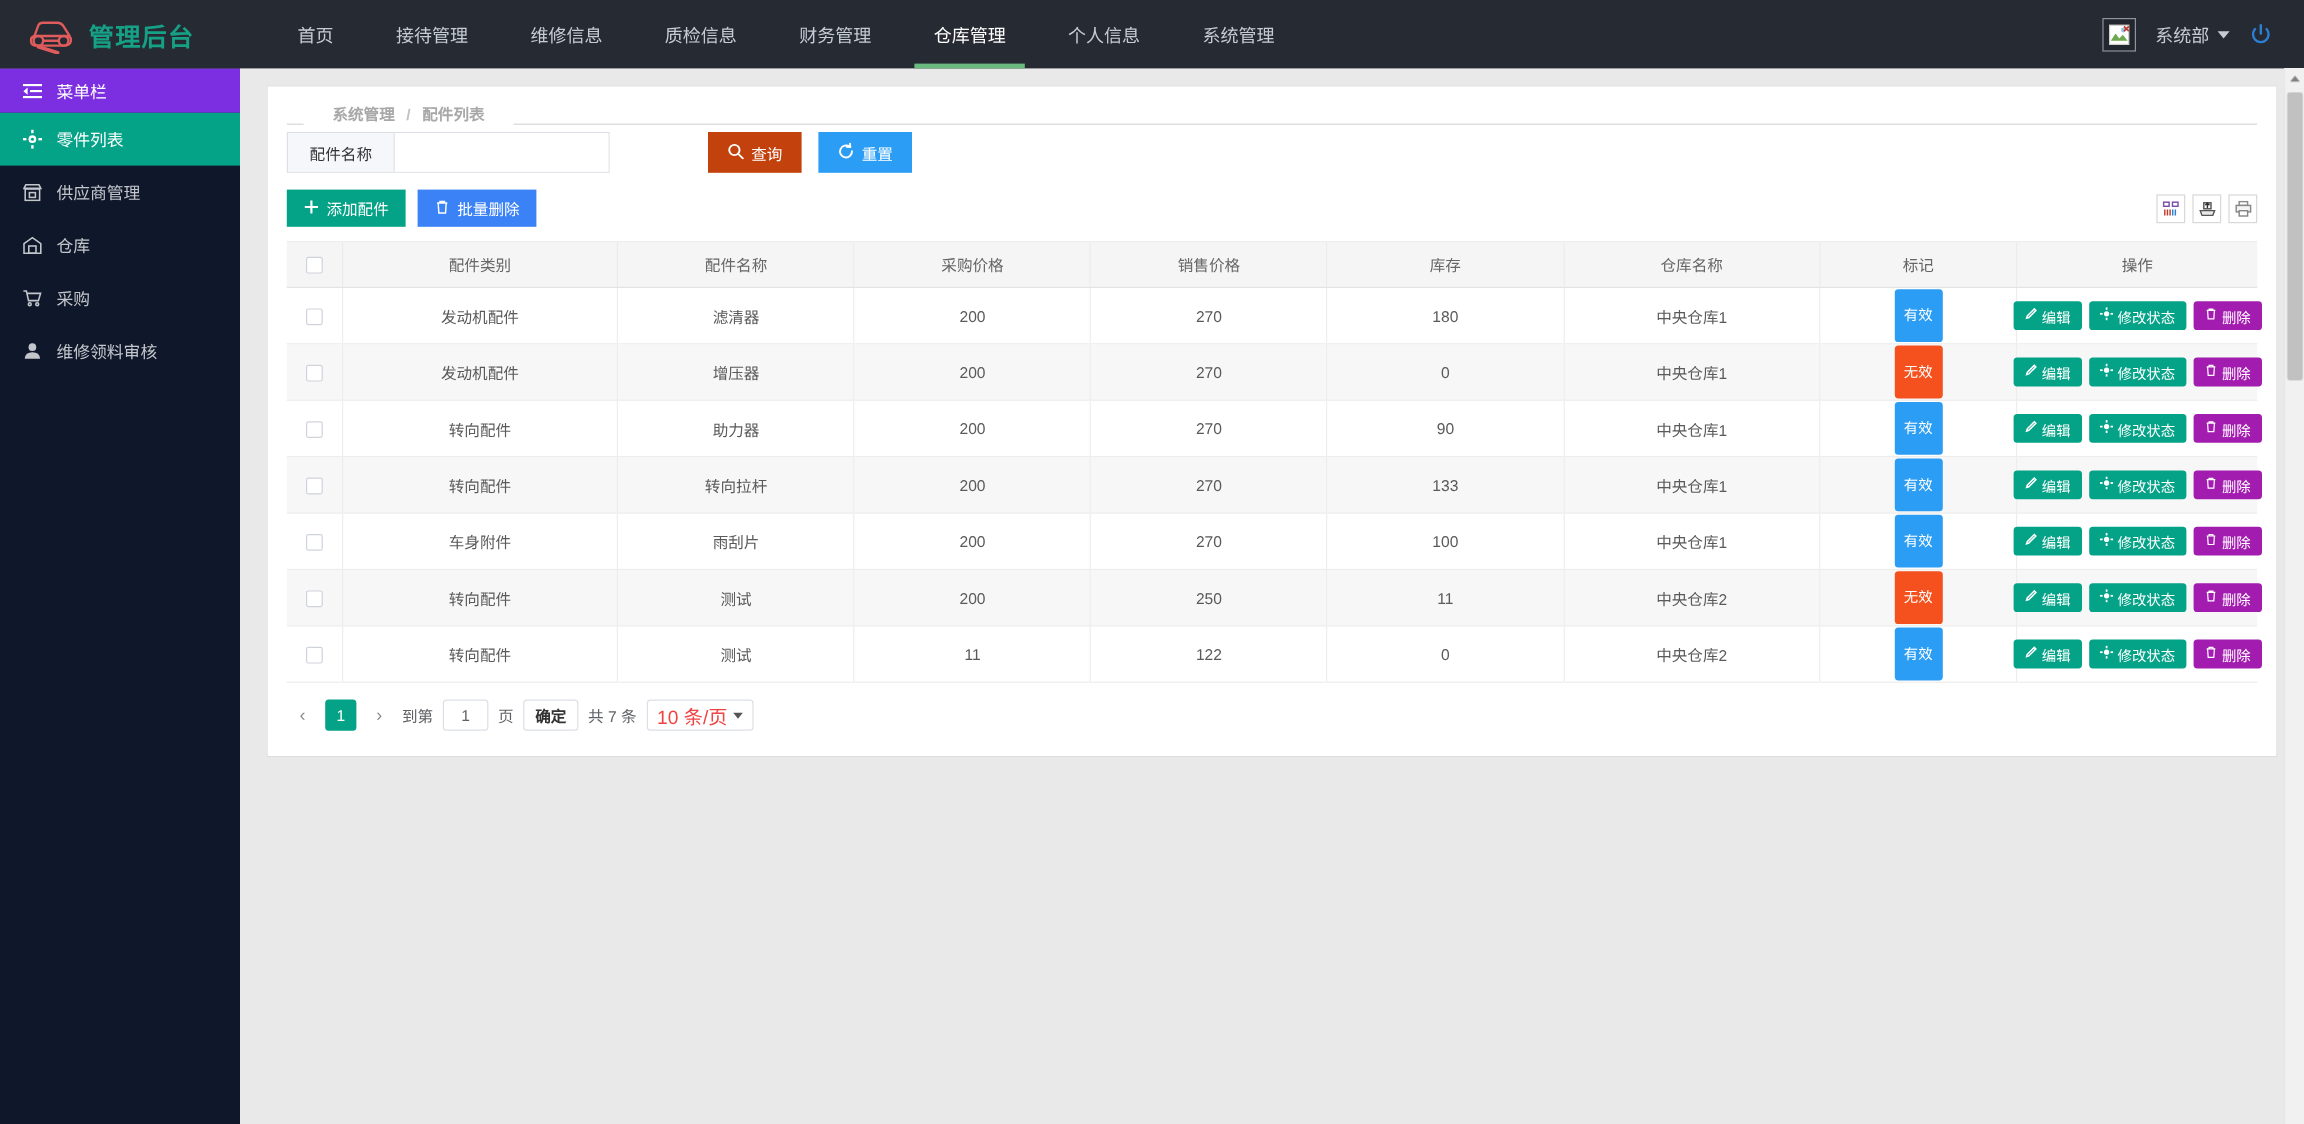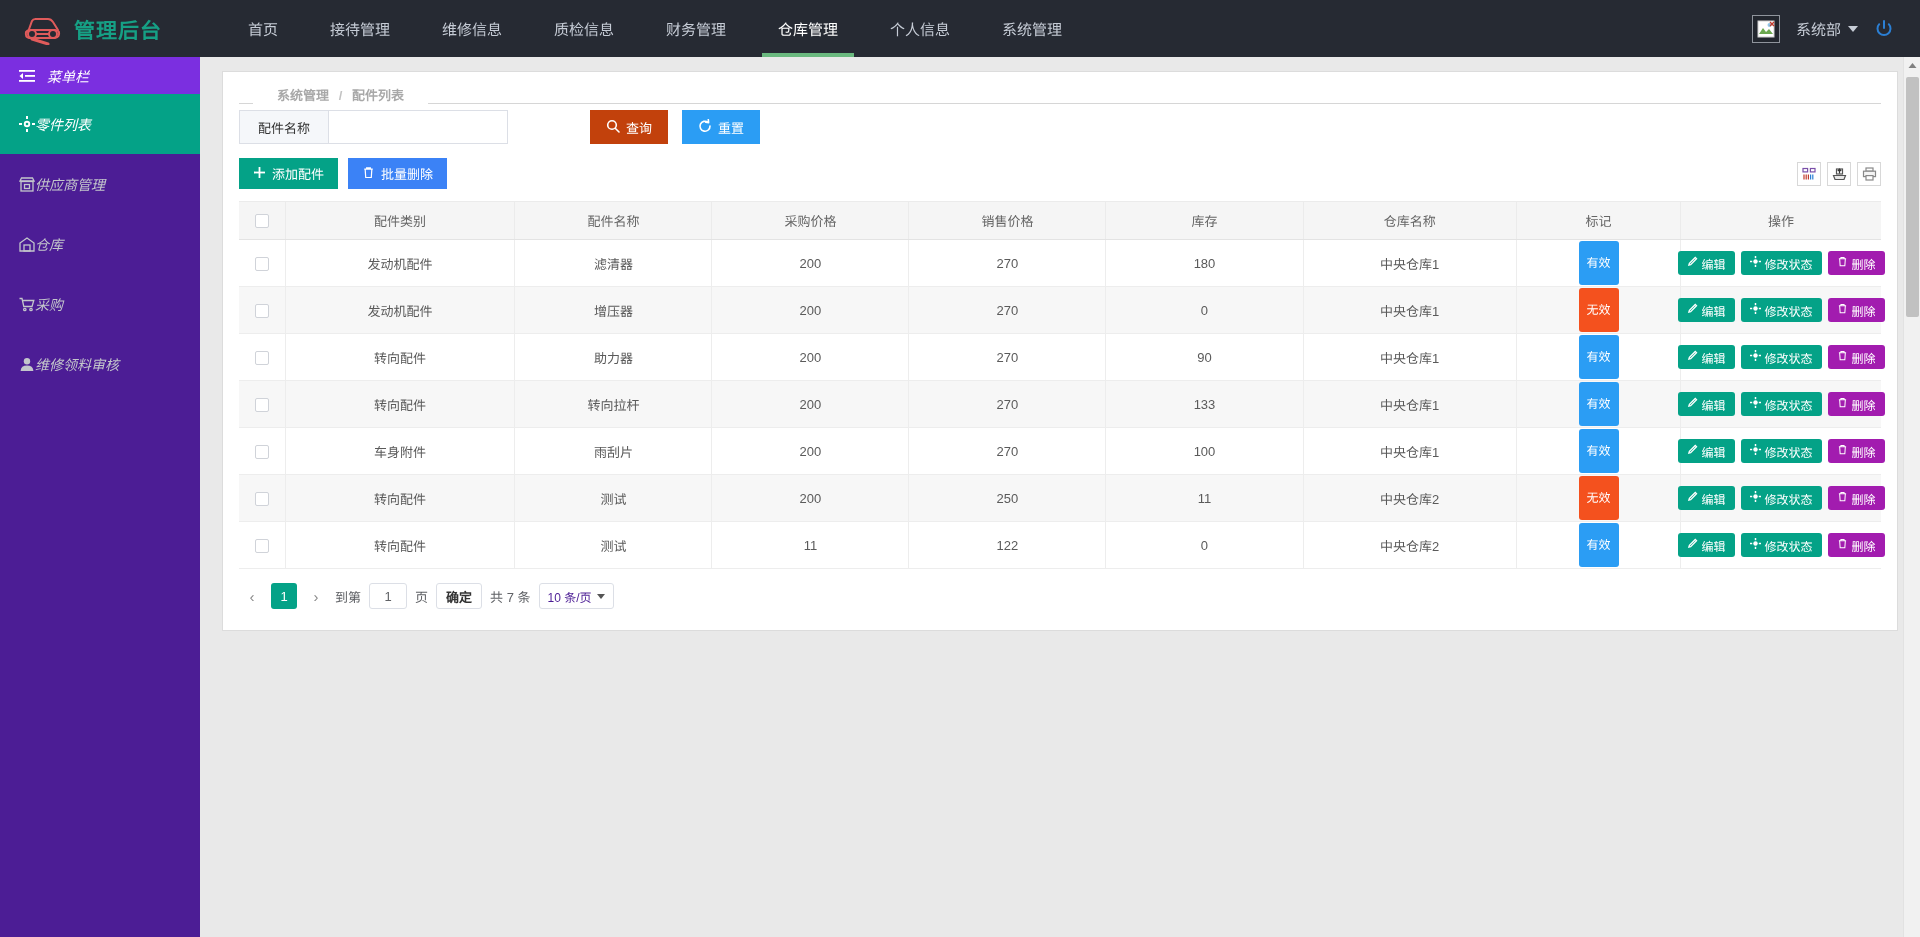--- a/index.html
+++ b/index.html
@@ -89,36 +89,35 @@
   }
   .power-btn { cursor: pointer; display: flex; align-items: center; }
 
   
   .layout { display: flex; height: 880px; }
 
   
   .sidebar {
     width: 200px;
     flex: 0 0 200px;
-    background: #4c1d95;
+    background: #0f172a;
     height: 880px;
-    font-style: italic;
   }
   .side-head {
     background: #7b2fe0;
     height: 37px;
     display: flex; align-items: center; gap: 12px;
     padding-left: 18px;
     color: #ffffff;
     font-size: 14px;
     cursor: pointer;
   }
   .side-item {
-    height: 60px;
-    display: flex; align-items: center; 
+    height: 44px;
+    display: flex; align-items: center; gap: 12px;
     padding-left: 18px;
     color: #c3c6cb;
     font-size: 14px;
     cursor: pointer;
   }
   .side-item.active { background: #04a287; color: #ffffff; }
   .side-icon { width: 17px; height: 17px; flex: 0 0 17px; display:flex; align-items:center; justify-content:center; }
 
   
   .main {
@@ -333,24 +332,24 @@
     color: #333;
     border-radius: 3px;
     font-weight: bold;
   }
   .pg-size {
     height: 26px;
     border: 1px solid #dcdfe6;
     background: #fff;
     display: flex; align-items: center; gap: 5px;
     padding: 12px 8px;
-    font-size: 12px;
+    font-size: 16px;
     cursor: pointer;
     border-radius: 3px;
-    color: #4c1d95;
+    color: #ef4444;
   }
   .pg-size-caret {
     width: 0; height: 0;
     border-left: 4px solid transparent;
     border-right: 4px solid transparent;
     border-top: 5px solid #555;
   }
   .pg-label { color: #606266; }
 
   

